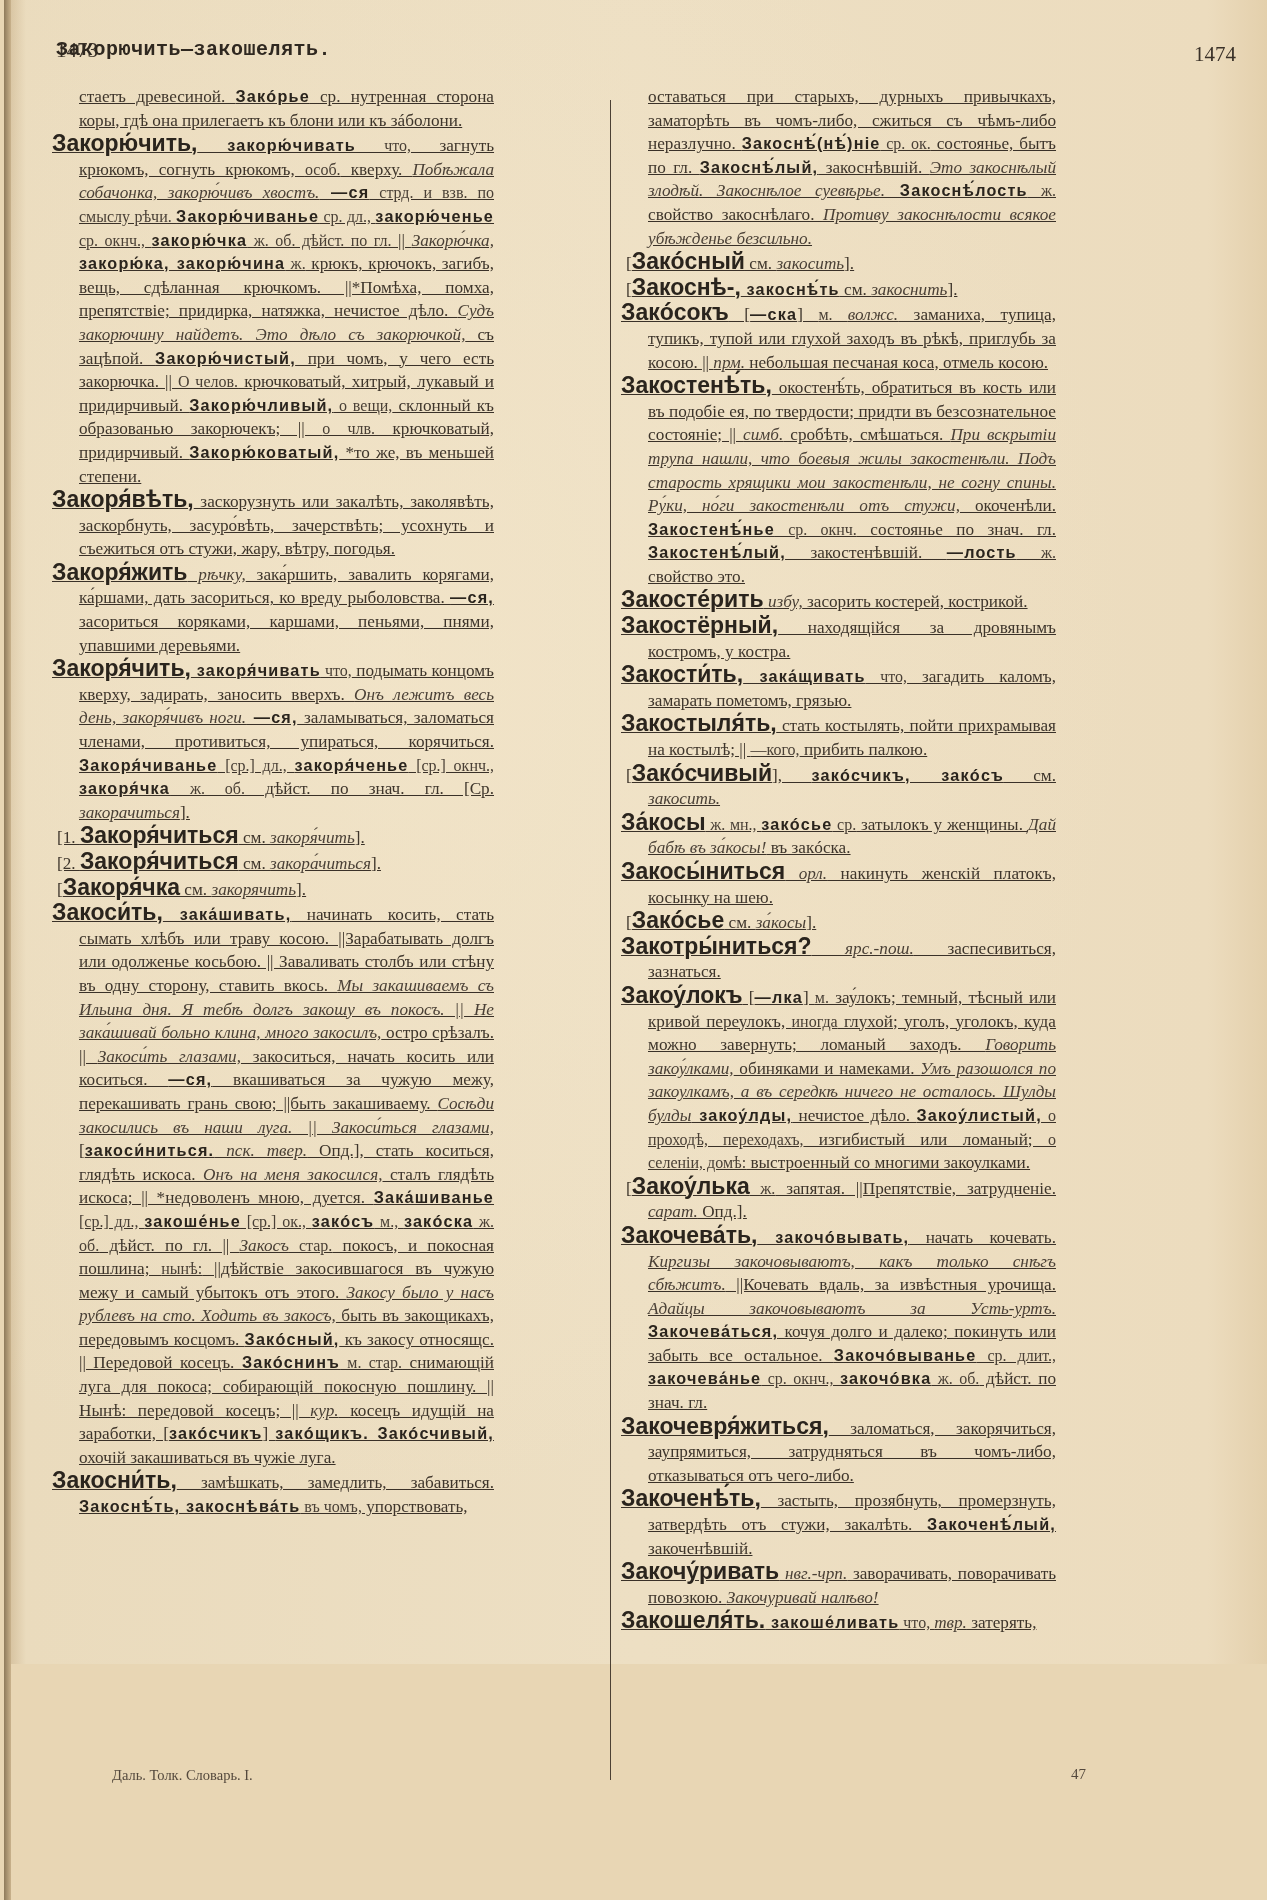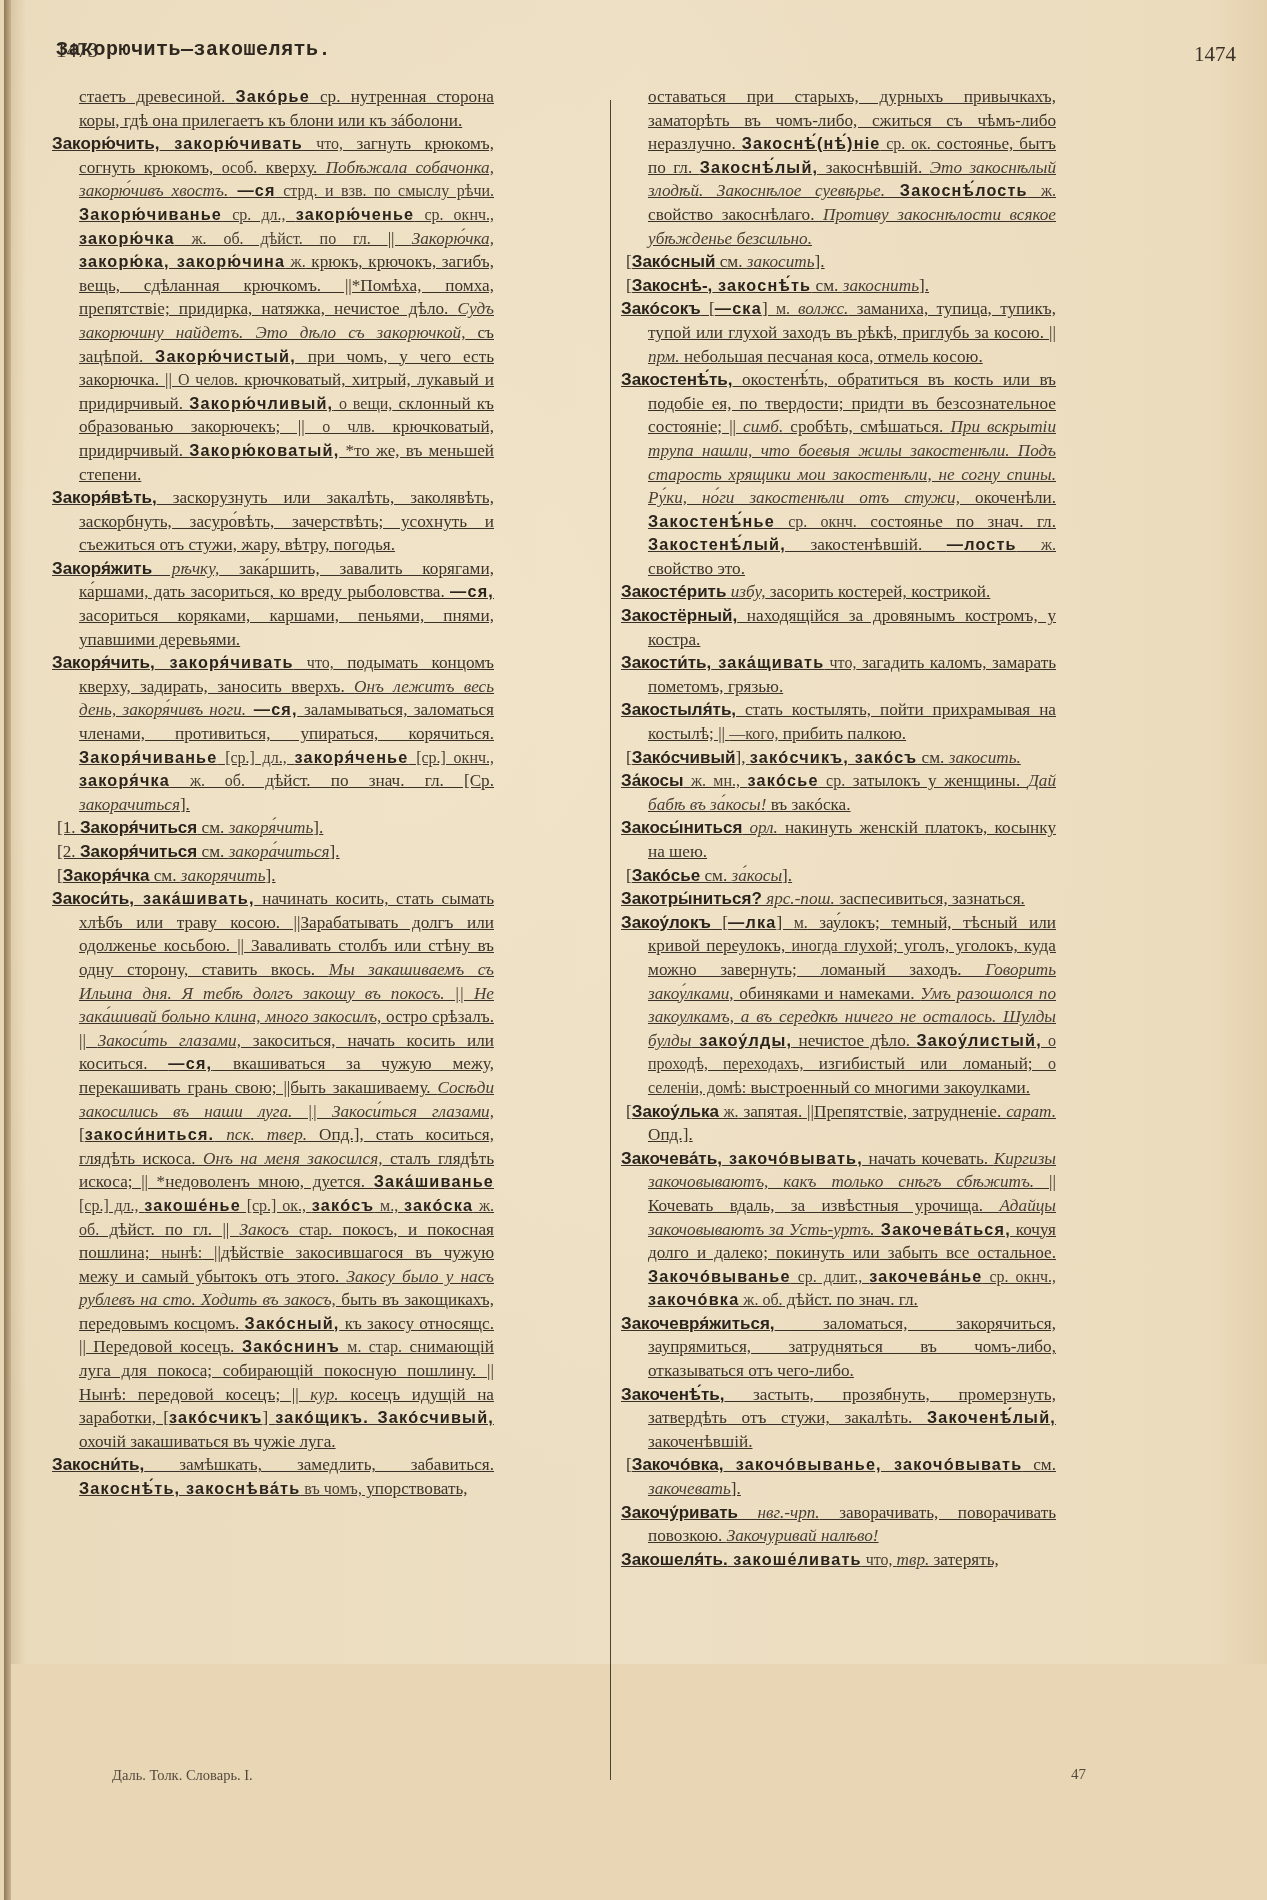--- a/index.html
+++ b/index.html
@@ -39,21 +39,21 @@
   .col-right { left: 617px; width: 435px; top: 85px; }
   .divider {
     position: absolute; left: 617px; top: 100px; width: 0; height: 1680px;
     border-left: 1.6px solid #4b4034;
     margin-left: -11px;
   }
   .entry { margin: 0; padding-left: 27px; text-indent: -27px; text-decoration: underline; }
   .entry.cont { text-indent: 0; }
   .entry.bracketed { padding-left: 27px; text-indent: -22px; }
   .b { font-family: "Liberation Sans", "DejaVu Sans", sans-serif; font-weight: bold; color: #2a241d; letter-spacing: 1.2px; font-size: 16.2px; }
-  .hw { font-family: "Liberation Sans", "DejaVu Sans", sans-serif; font-weight: bold; color: #2a241d; font-size: 17px; letter-spacing: 0; }
+  .hw { font-family: "Liberation Sans", "DejaVu Sans", sans-serif; font-weight: bold; color: #2a241d; font-size: 23px; letter-spacing: 0; }
   .i { font-style: italic; color: #4a4036; }
   .s { font-size: 16px; color: #4a4036; }
   .n { color: #3e352b; }
   .footer-sig {
     position: absolute; left: 108px; top: 1767px; font-size: 14.5px; color: #54493d;
   }
   .footer-num {
     position: absolute; left: 1067px; top: 1766px; font-size: 15px; color: #54493d;
   }
 </style>
@@ -95,20 +95,19 @@
       <p class="entry bracketed"><span class="n">[</span><span class="hw">Закóсчивый</span><span class="n">], </span><span class="b">закóсчикъ, закóсъ</span><span class="n"> см. </span><span class="i">закосить.</span></p>
       <p class="entry"><span class="hw">За́косы</span><span class="s"> ж. мн., </span><span class="b">закóсье</span><span class="s"> ср.</span><span class="n"> затылокъ у женщины. </span><span class="i">Дай бабѣ въ за́косы!</span><span class="n"> въ закóска.</span></p>
       <p class="entry"><span class="hw">Закосы́ниться</span><span class="i"> орл.</span><span class="n"> накинуть женскій платокъ, косынку на шею.</span></p>
       <p class="entry bracketed"><span class="n">[</span><span class="hw">Закóсье</span><span class="n"> см. </span><span class="i">за́косы</span><span class="n">].</span></p>
       <p class="entry"><span class="hw">Закотры́ниться?</span><span class="i"> ярс.-пош.</span><span class="n"> заспесивиться, зазнаться.</span></p>
       <p class="entry"><span class="hw">Закоу́локъ</span><span class="n"> [</span><span class="b">—лка</span><span class="n">] </span><span class="s">м.</span><span class="n"> зау́локъ; темный, тѣсный или кривой переулокъ, </span><span class="s">иногда</span><span class="n"> глухой; уголъ, уголокъ, куда можно завернуть; ломаный заходъ. </span><span class="i">Говорить закоу́лками,</span><span class="n"> обиняками и намеками. </span><span class="i">Умъ разошолся по закоулкамъ, а въ середкѣ ничего не осталось. Шулды булды</span><span class="b"> закоу́лды,</span><span class="n"> нечистое дѣло. </span><span class="b">Закоу́листый,</span><span class="s"> о проходѣ, переходахъ,</span><span class="n"> изгибистый или ломаный; </span><span class="s">о селеніи, домѣ:</span><span class="n"> выстроенный со многими закоулками.</span></p>
       <p class="entry bracketed"><span class="n">[</span><span class="hw">Закоу́лька</span><span class="s"> ж.</span><span class="n"> запятая. ||Препятствіе, затрудненіе. </span><span class="i">сарат.</span><span class="n"> Опд.].</span></p>
       <p class="entry"><span class="hw">Закочева́ть,</span><span class="b"> закочóвывать,</span><span class="n"> начать кочевать. </span><span class="i">Киргизы закочовываютъ, какъ только снѣгъ сбѣжитъ.</span><span class="n"> ||Кочевать вдаль, за извѣстныя урочища. </span><span class="i">Адайцы закочовываютъ за Усть-уртъ.</span><span class="b"> Закочева́ться,</span><span class="n"> кочуя долго и далеко; покинуть или забыть все остальное. </span><span class="b">Закочóвыванье</span><span class="s"> ср. длит., </span><span class="b">закочева́нье</span><span class="s"> ср. окнч., </span><span class="b">закочóвка</span><span class="s"> ж. об.</span><span class="n"> дѣйст. по знач. гл.</span></p>
       <p class="entry"><span class="hw">Закочевря́житься,</span><span class="n"> заломаться, закорячиться, заупрямиться, затрудняться въ чомъ-либо, отказываться отъ чего-либо.</span></p>
       <p class="entry"><span class="hw">Закоченѣ́ть,</span><span class="n"> застыть, прозябнуть, промерзнуть, затвердѣть отъ стужи, закалѣть. </span><span class="b">Закоченѣ́лый,</span><span class="n"> закоченѣвшій.</span></p>
-      <p class="entry bracketed"><span class="n">[</span><span class="hw">Закочóвка,</span><span class="b"> закочóвыванье, закочóвывать</span><span class="n"> см. </span><span class="i">закочевать</span><span class="n">].</span></p>
       <p class="entry"><span class="hw">Закочу́ривать</span><span class="i"> нвг.-чрп.</span><span class="n"> заворачивать, поворачивать повозкою. </span><span class="i">Закочуривай налѣво!</span></p>
       <p class="entry"><span class="hw">Закошеля́ть.</span><span class="b"> закоше́ливать</span><span class="s"> что, </span><span class="i">твр.</span><span class="n"> затерять,</span></p>
     </div>
 
   <span class="footer-sig">Даль. Толк. Словарь. I.</span>
   <span class="footer-num">47</span>
 </div>
 
 </body></html>

